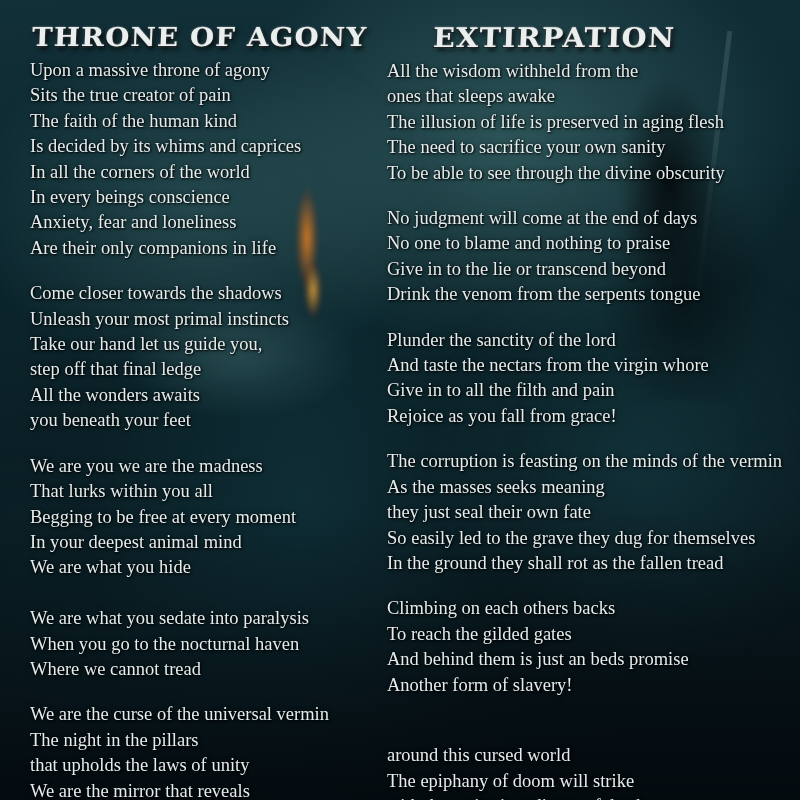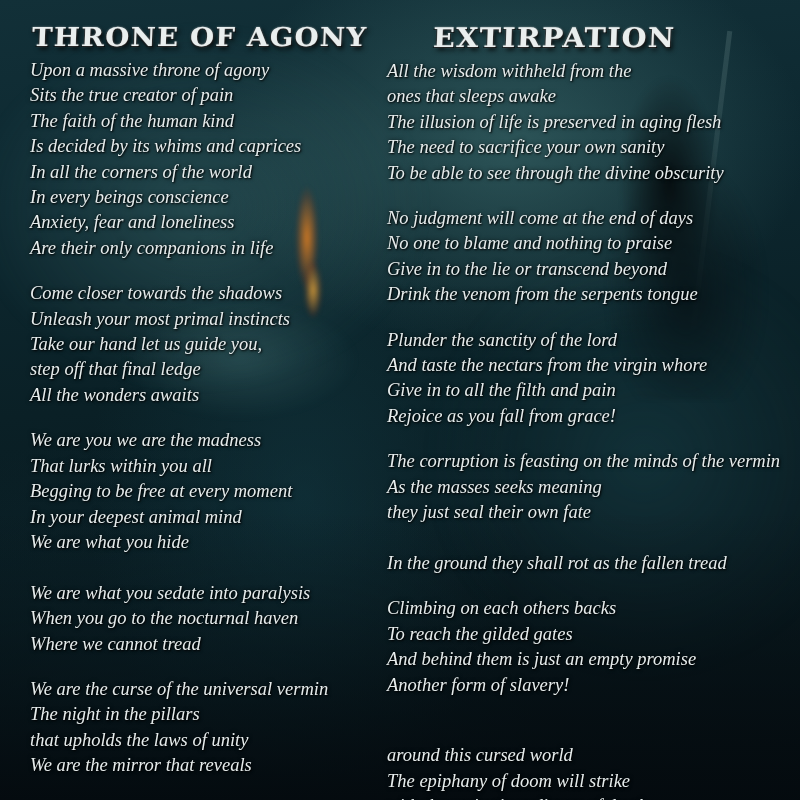--- a/index.html
+++ b/index.html
@@ -140,21 +140,20 @@
 
   .lyrics {
     color: #e6ecec;
     font-family: "Liberation Serif", serif;
     font-size: 18.5px;
     line-height: 25.4px;
     text-shadow: 1px 1px 2px rgba(0,0,0,0.95), 0 0 4px rgba(0,0,0,0.7);
   }
   .stanza {
     margin: 0 0 20px 0;
-    font-style: italic;
   }
   .line {
     white-space: nowrap;
   }
   .col-right .lyrics { margin-left: 2px; }
   .col-right .stanza { margin-bottom: 20px; }
 </style>
 </head>
 <body>
 
@@ -184,20 +183,21 @@
           <span class="line">In every beings conscience</span><br>
           <span class="line">Anxiety, fear and loneliness</span><br>
           <span class="line">Are their only companions in life</span>
         </p>
         <p class="stanza">
           <span class="line">Come closer towards the shadows</span><br>
           <span class="line">Unleash your most primal instincts</span><br>
           <span class="line">Take our hand let us guide you,</span><br>
           <span class="line">step off that final ledge</span><br>
           <span class="line">All the wonders awaits</span><br>
+          <span class="line">you beneath your feet</span>
         </p>
         <p class="stanza">
           <span class="line">We are you we are the madness</span><br>
           <span class="line">That lurks within you all</span><br>
           <span class="line">Begging to be free at every moment</span><br>
           <span class="line">In your deepest animal mind</span><br>
           <span class="line">We are what you hide</span><br>
           <br>
           <span class="line">We are what you sedate into paralysis</span><br>
           <span class="line">When you go to the nocturnal haven</span><br>
@@ -232,27 +232,27 @@
         <p class="stanza">
           <span class="line">Plunder the sanctity of the lord</span><br>
           <span class="line">And taste the nectars from the virgin whore</span><br>
           <span class="line">Give in to all the filth and pain</span><br>
           <span class="line">Rejoice as you fall from grace!</span>
         </p>
         <p class="stanza">
           <span class="line">The corruption is feasting on the minds of the vermin</span><br>
           <span class="line">As the masses seeks meaning</span><br>
           <span class="line">they just seal their own fate</span><br>
-          <br>
+          <span class="line">So easily led to the grave they dug for themselves</span><br>
           <span class="line">In the ground they shall rot as the fallen tread</span>
         </p>
         <p class="stanza">
           <span class="line">Climbing on each others backs</span><br>
           <span class="line">To reach the gilded gates</span><br>
-          <span class="line">And behind them is just an empty promise</span><br>
+          <span class="line">And behind them is just an beds promise</span><br>
           <span class="line">Another form of slavery!</span>
         </p>
         <p class="stanza">
           <br>
           <span class="line">around this cursed world</span><br>
           <span class="line">The epiphany of doom will strike</span><br>
           <span class="line">with the majestic radiance of death</span><br>
           <br>
           <br>
           

